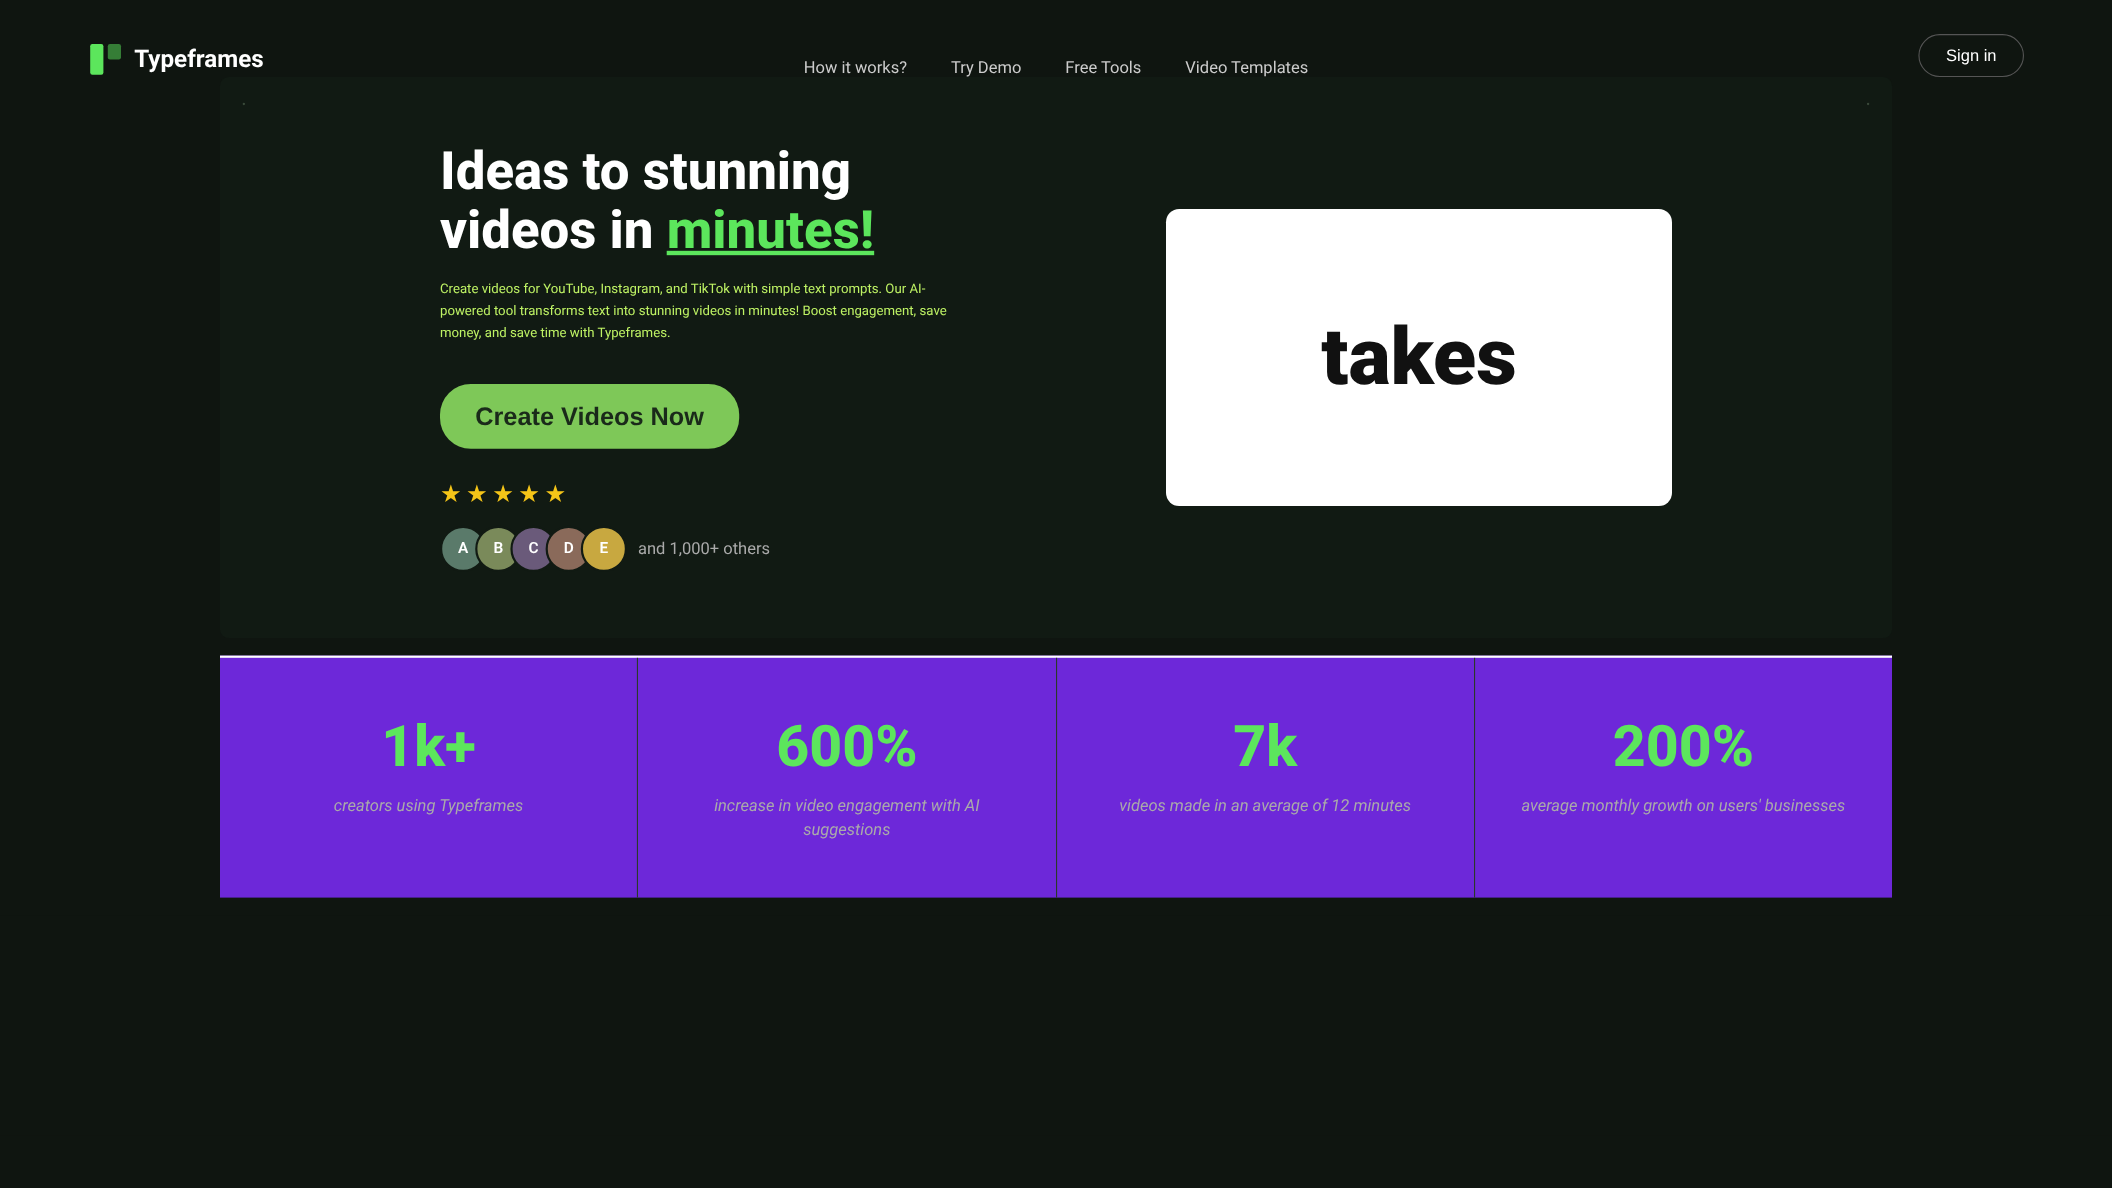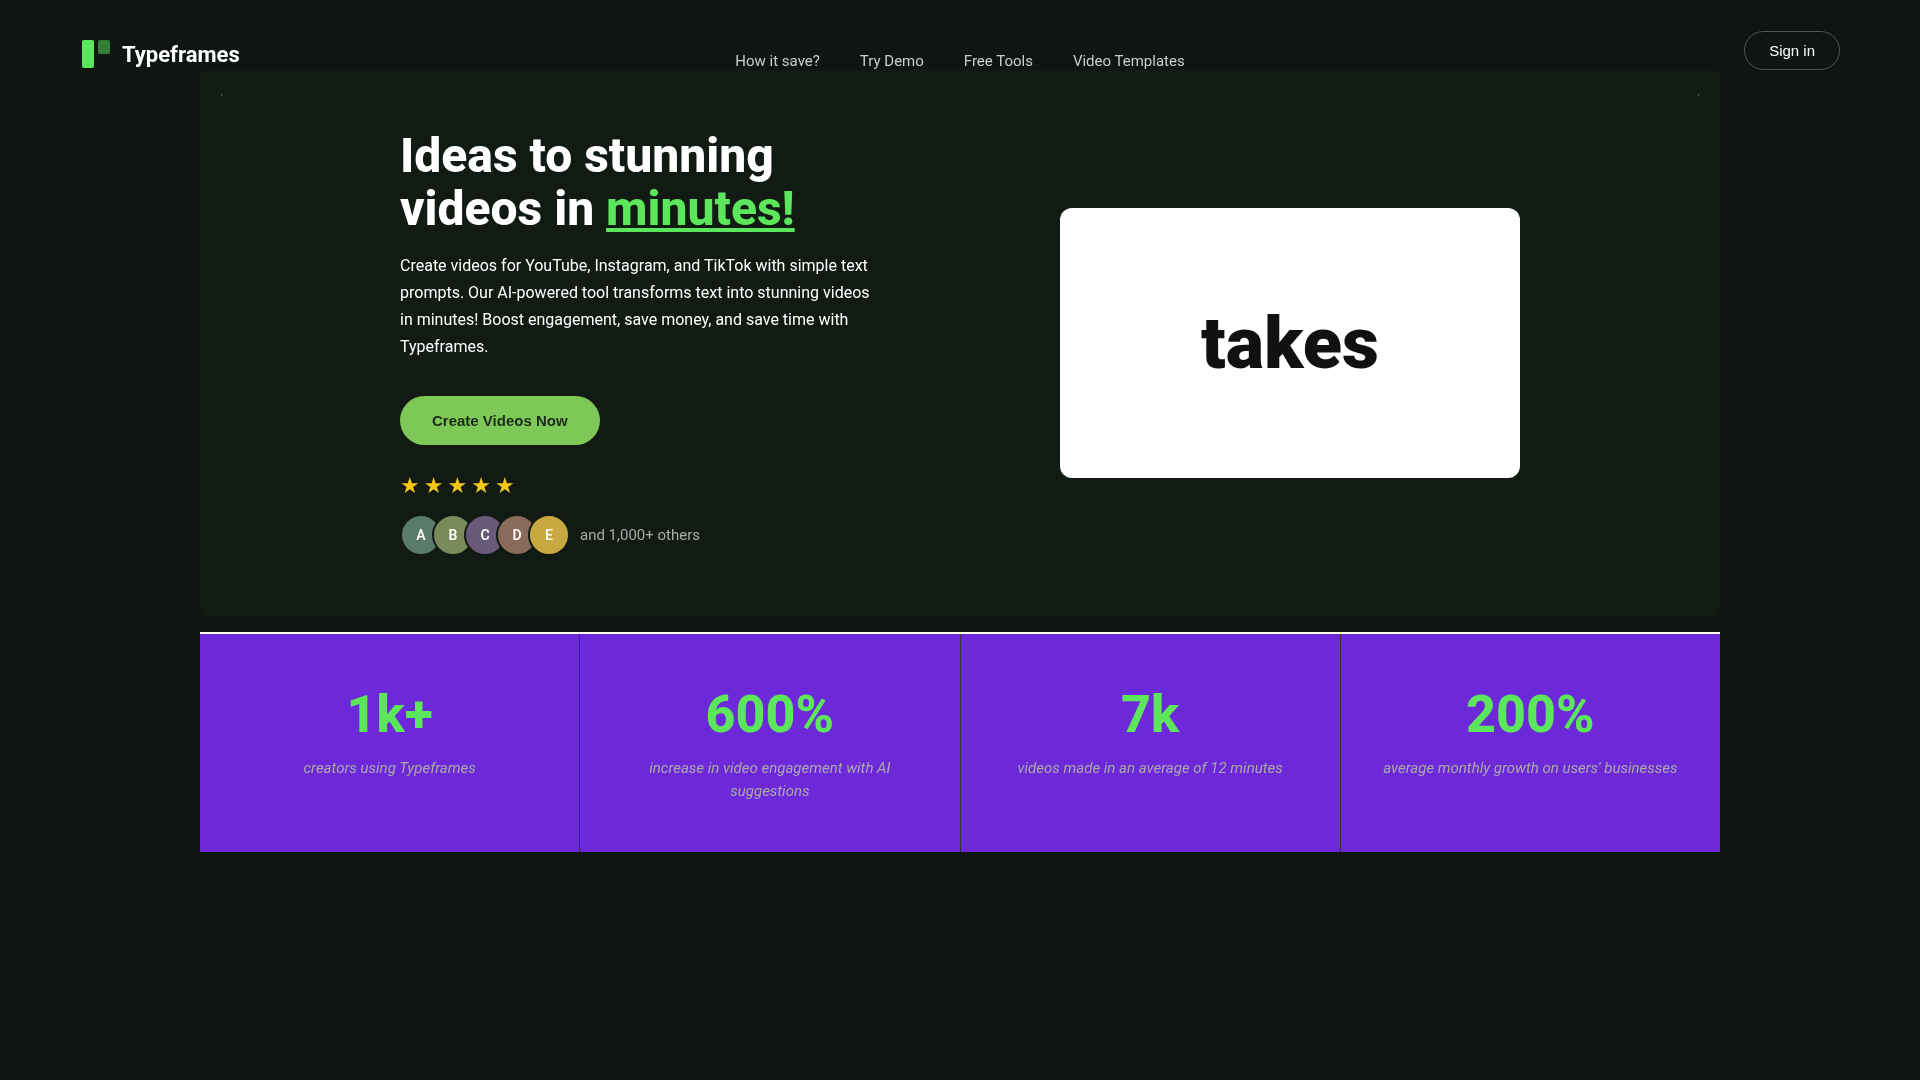--- a/index.html
+++ b/index.html
@@ -97,34 +97,34 @@
       color: #ffffff;
       margin-bottom: 16px;
     }
 
     .hero-title .highlight {
       color: #5ce65c;
       text-decoration: underline;
     }
 
     .hero-description {
-      font-size: 16px;
-      color: #ffffff;
+      font-size: 12px;
+      color: #bef264;
       line-height: 1.7;
       margin-bottom: 36px;
       max-width: 480px;
     }
 
     .cta-btn {
       background: #7ec858;
       color: #1a2a1a;
       border: none;
       padding: 16px 32px;
       border-radius: 28px;
-      font-size: 15px;
+      font-size: 23px;
       font-weight: 600;
       cursor: pointer;
       display: inline-block;
       margin-bottom: 28px;
     }
 
     .stars {
       display: flex;
       gap: 4px;
       margin-bottom: 16px;
@@ -255,21 +255,21 @@
 <nav class="navbar">
   <div class="logo">
     <svg class="logo-icon" viewBox="0 0 32 32" fill="none">
       <rect x="2" y="2" width="12" height="28" rx="2" fill="#5ce65c"></rect>
       <rect x="18" y="2" width="12" height="14" rx="2" fill="#5ce65c" opacity="0.5"></rect>
     </svg>
     <span class="logo-text">Typeframes</span>
   </div>
 
   <div class="nav-links">
-    <a class="nav-link">How it save?</a>
+    <a class="nav-link">How it works?</a>
     <a class="nav-link">Try Demo</a>
     <a class="nav-link">Free Tools</a>
     <a class="nav-link">Video Templates</a>
   </div>
 
   <button class="sign-in-btn">Sign in</button>
 </nav>
 
 <section class="hero-section">
   <div class="hero-left">

